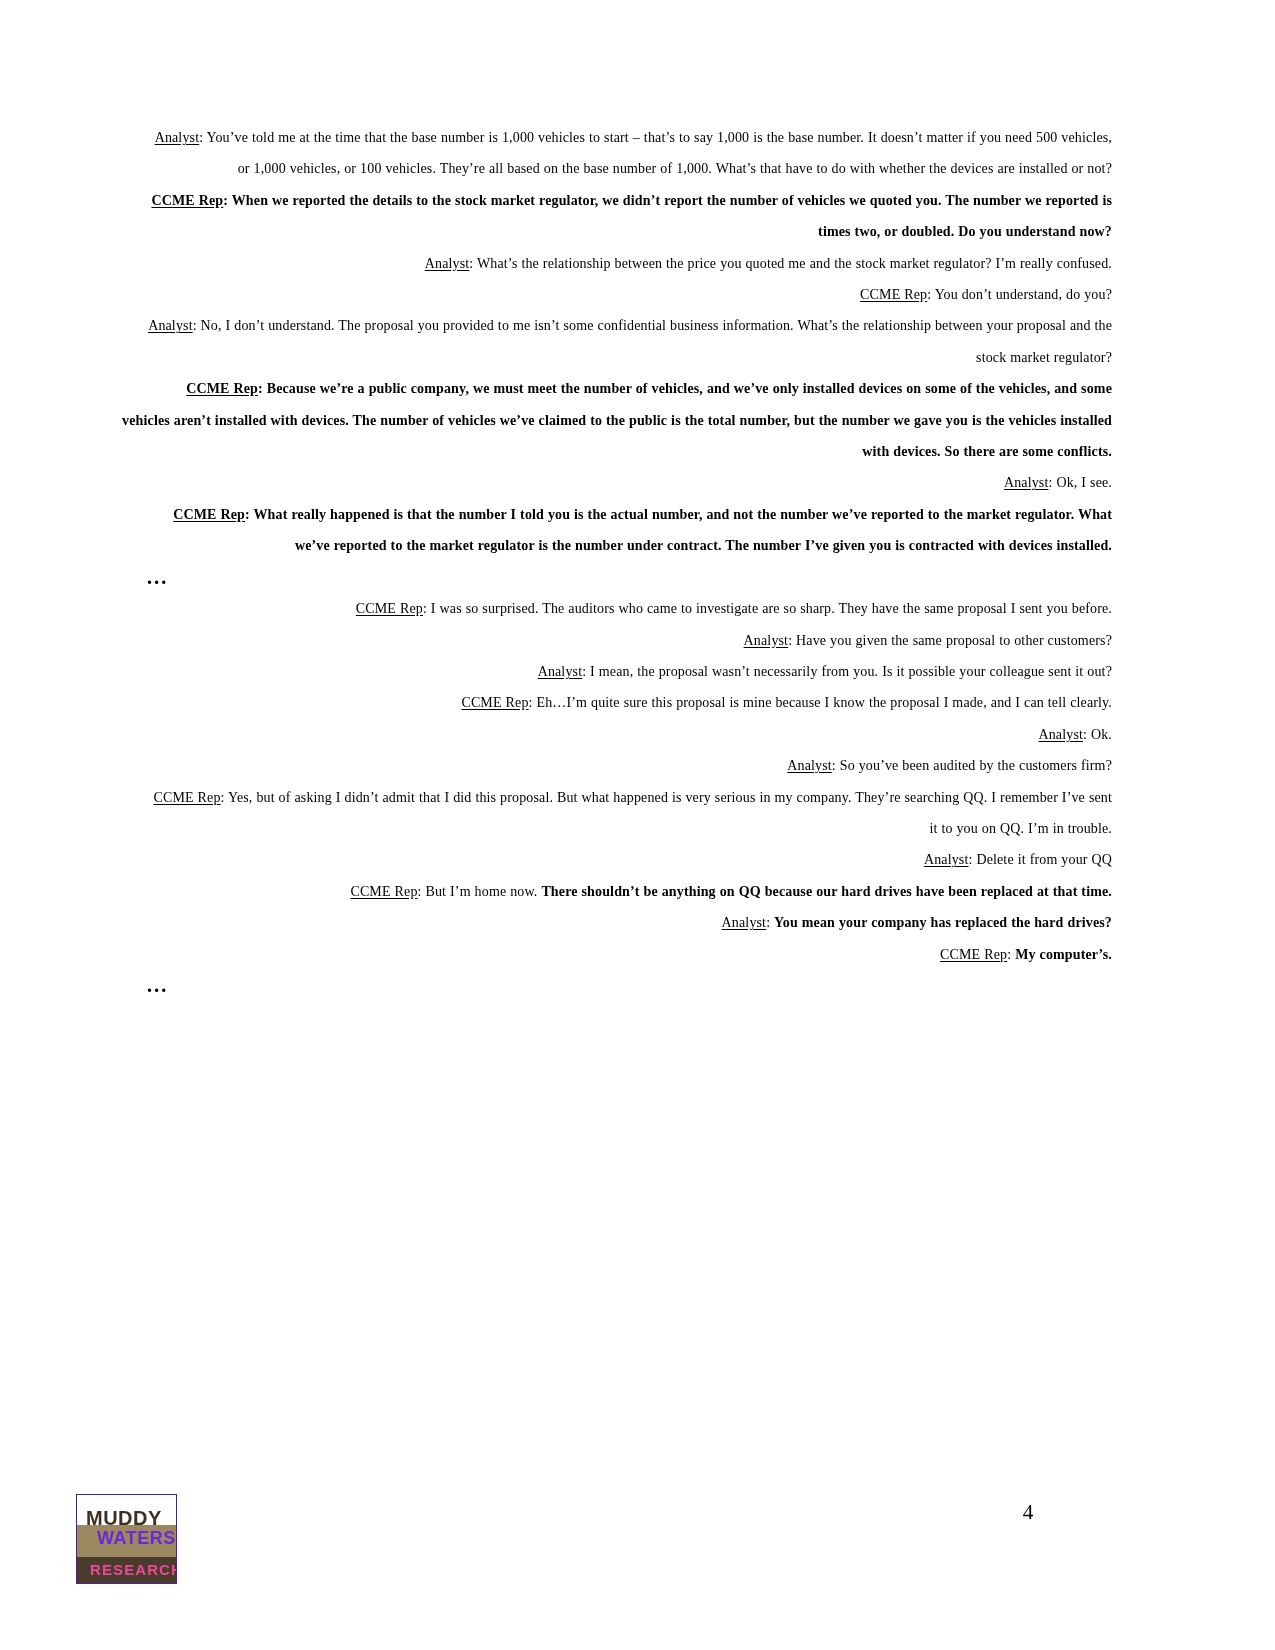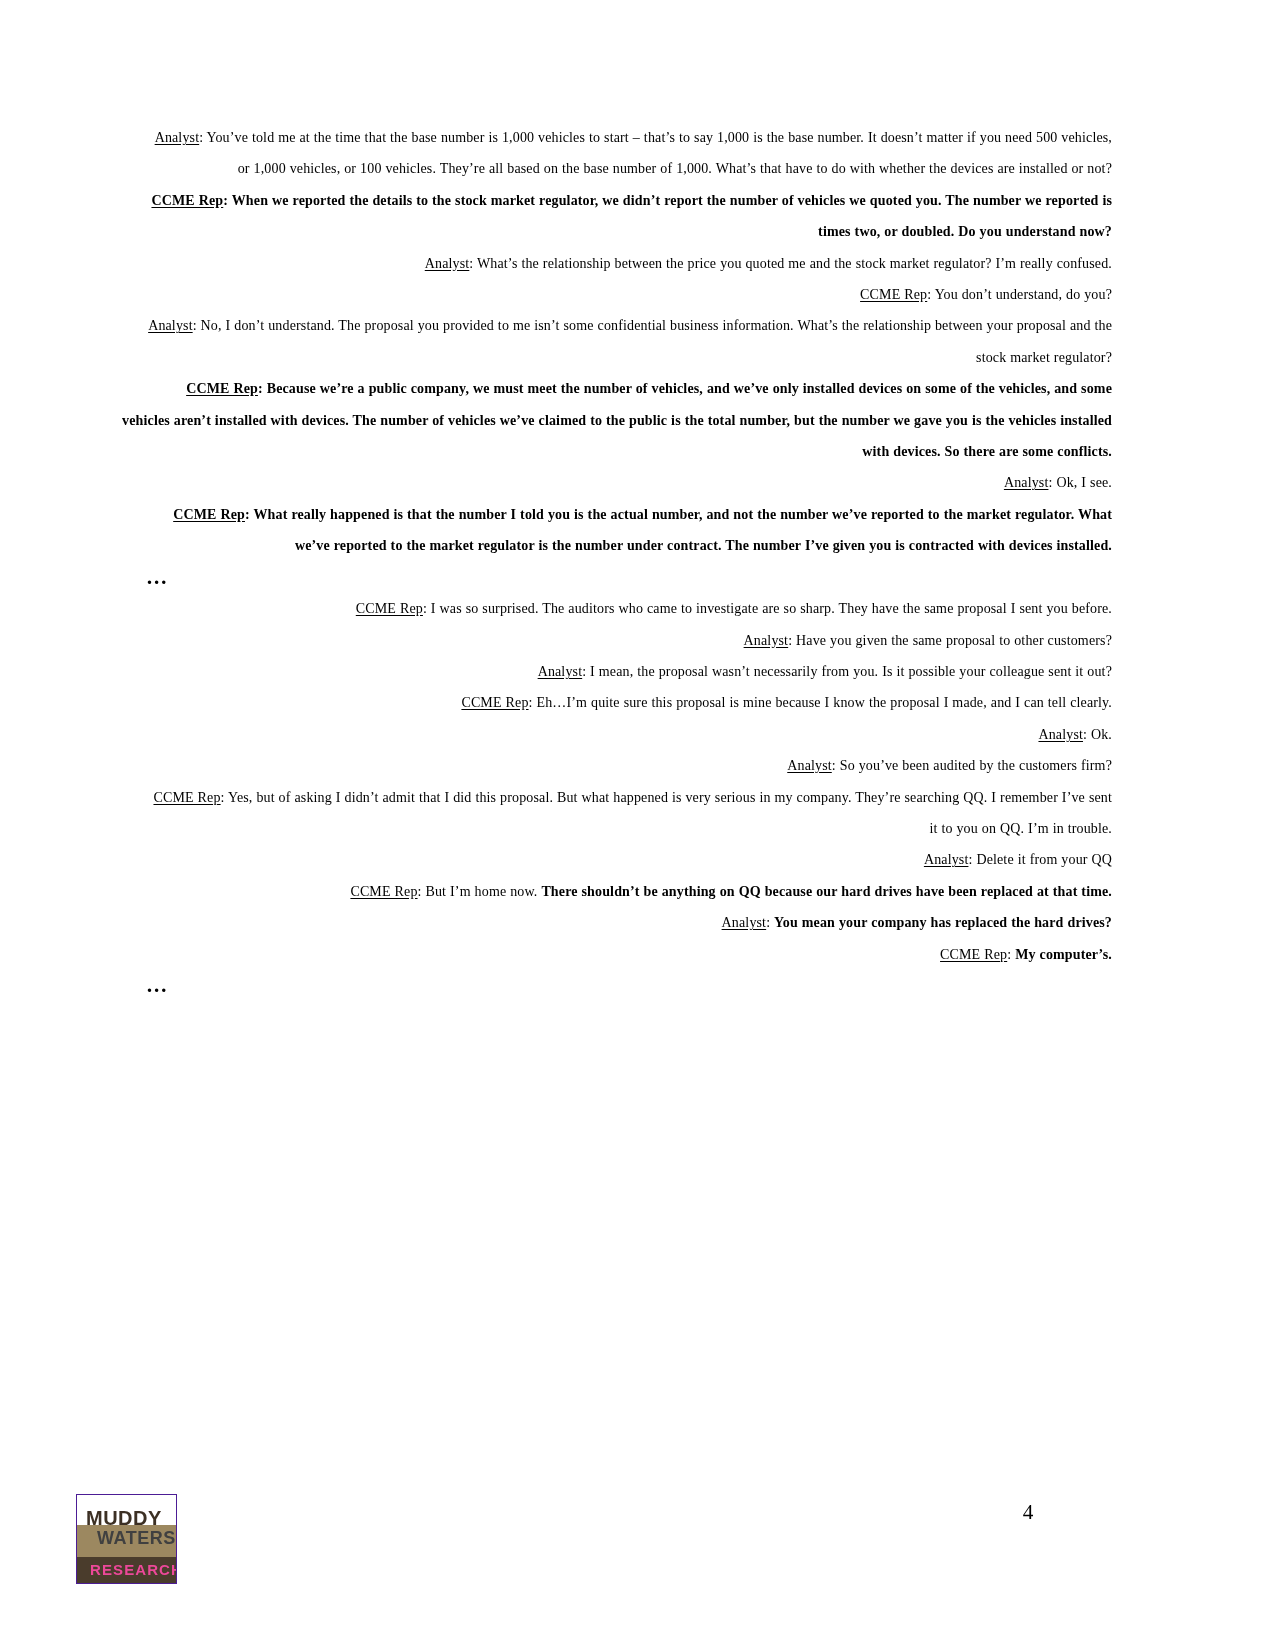--- a/index.html
+++ b/index.html
@@ -106,21 +106,21 @@
     font-size: 20px;
     color: #3c3024;
     letter-spacing: 0.5px;
     z-index: 3;
   }
   #logo-waters {
     position: absolute;
     left: 20px;
     top: 34px;
     font-size: 18px;
-    color: #404040;
+    color: #6d28d9;
     letter-spacing: 0.5px;
     z-index: 3;
   }
   #logo-research {
     position: absolute;
     left: 13px;
     top: 67px;
     font-size: 15px;
     color: #ec4899;
     letter-spacing: 1.1px;

